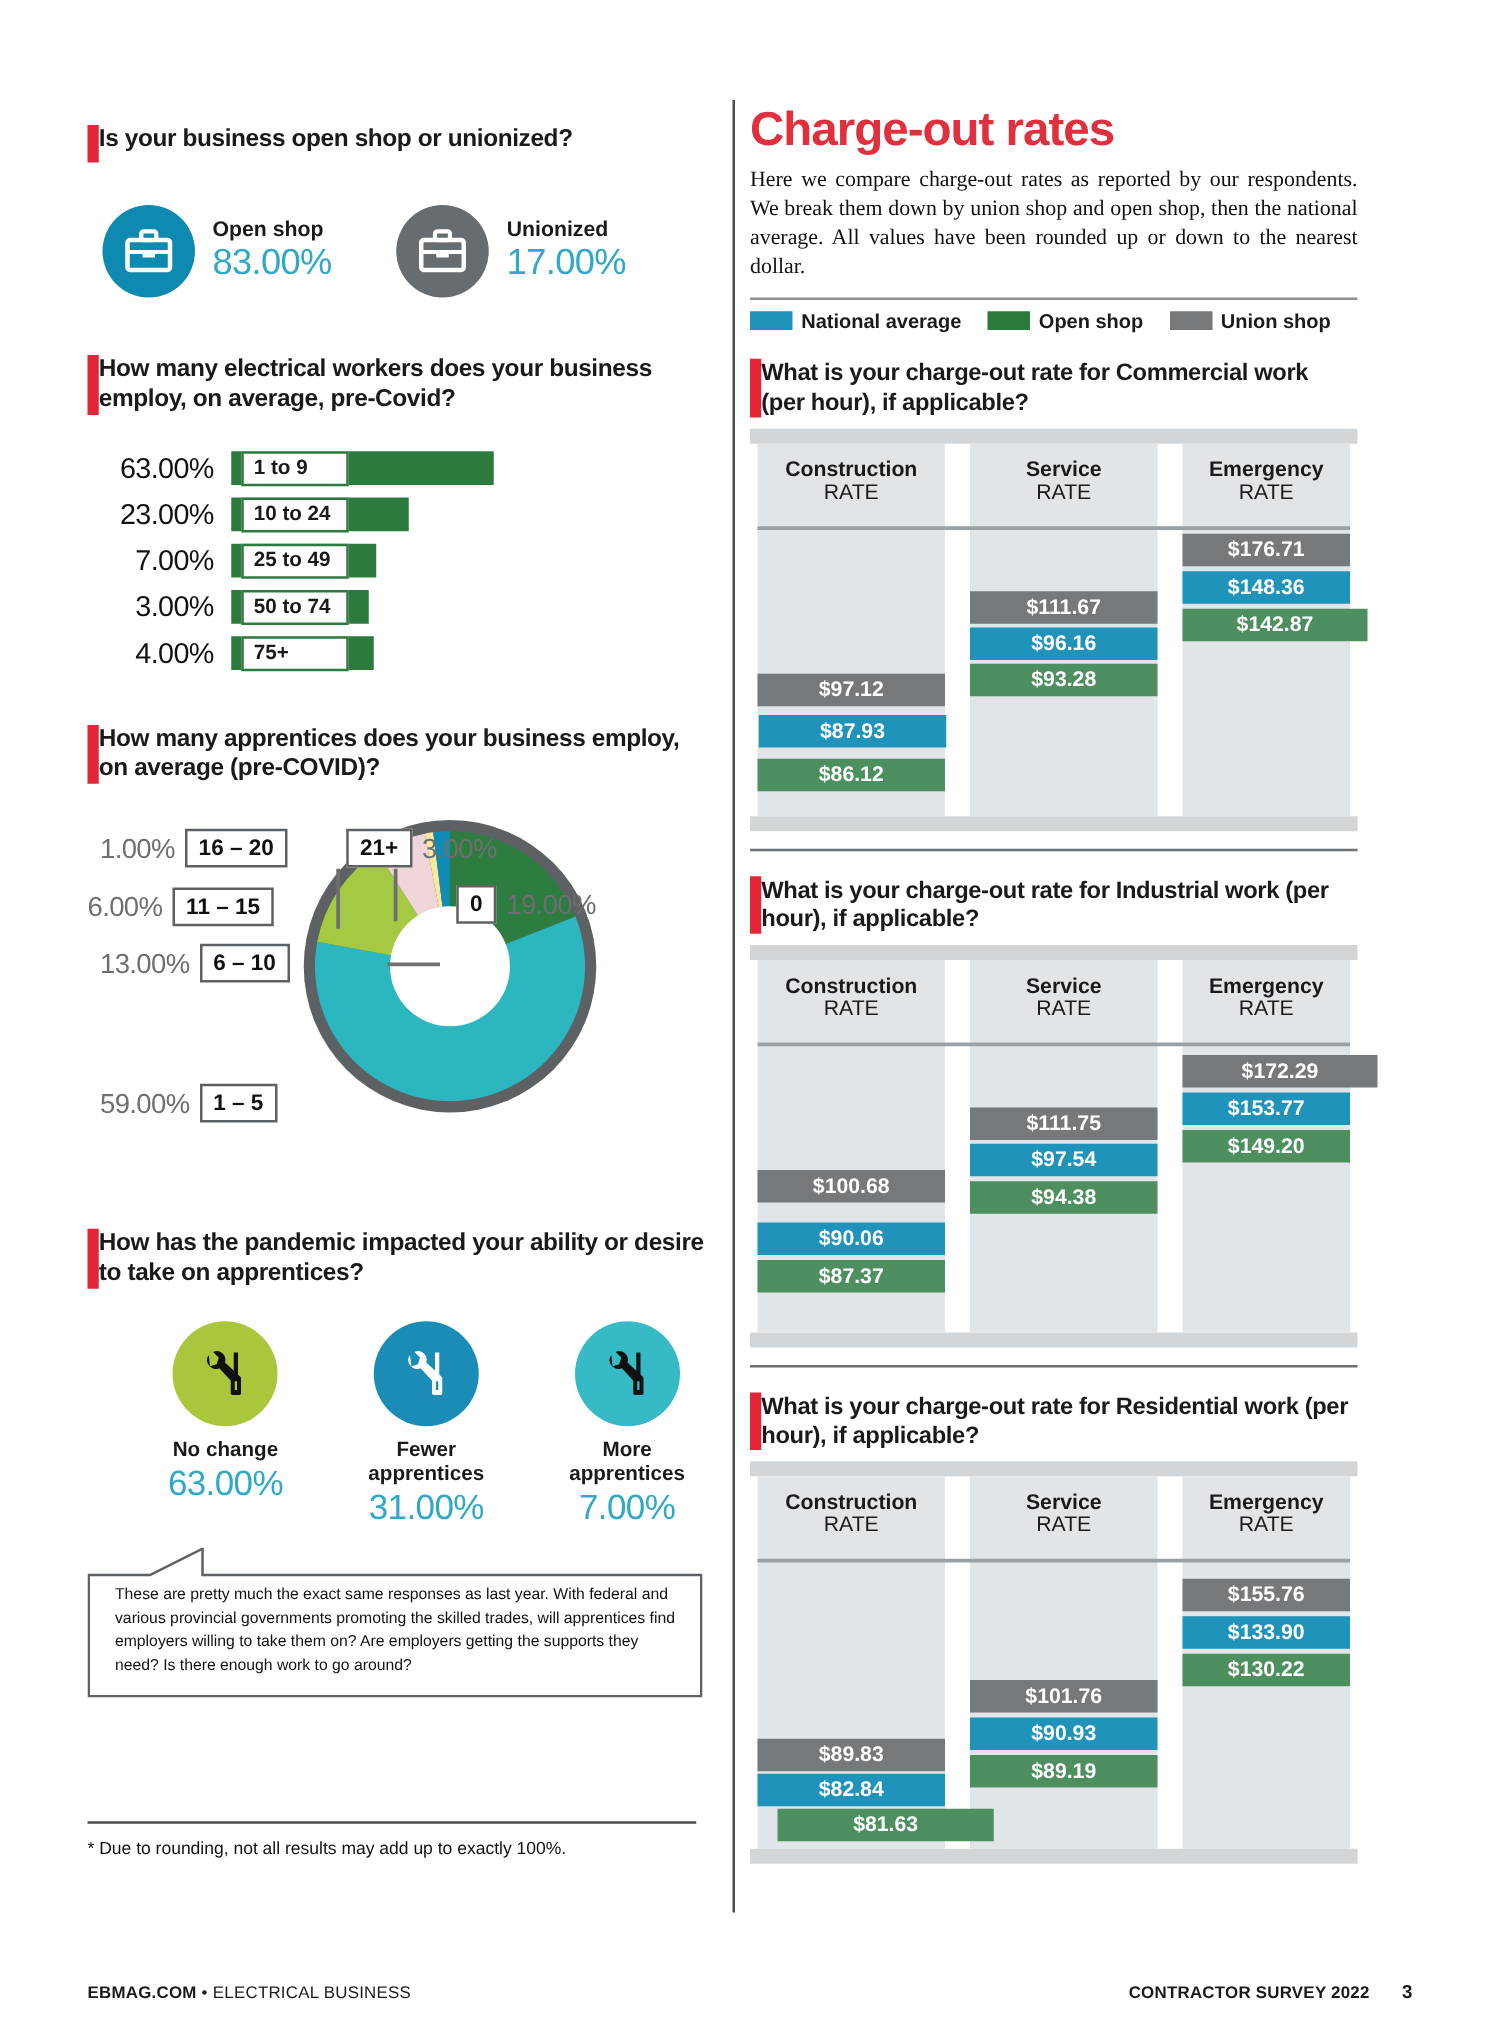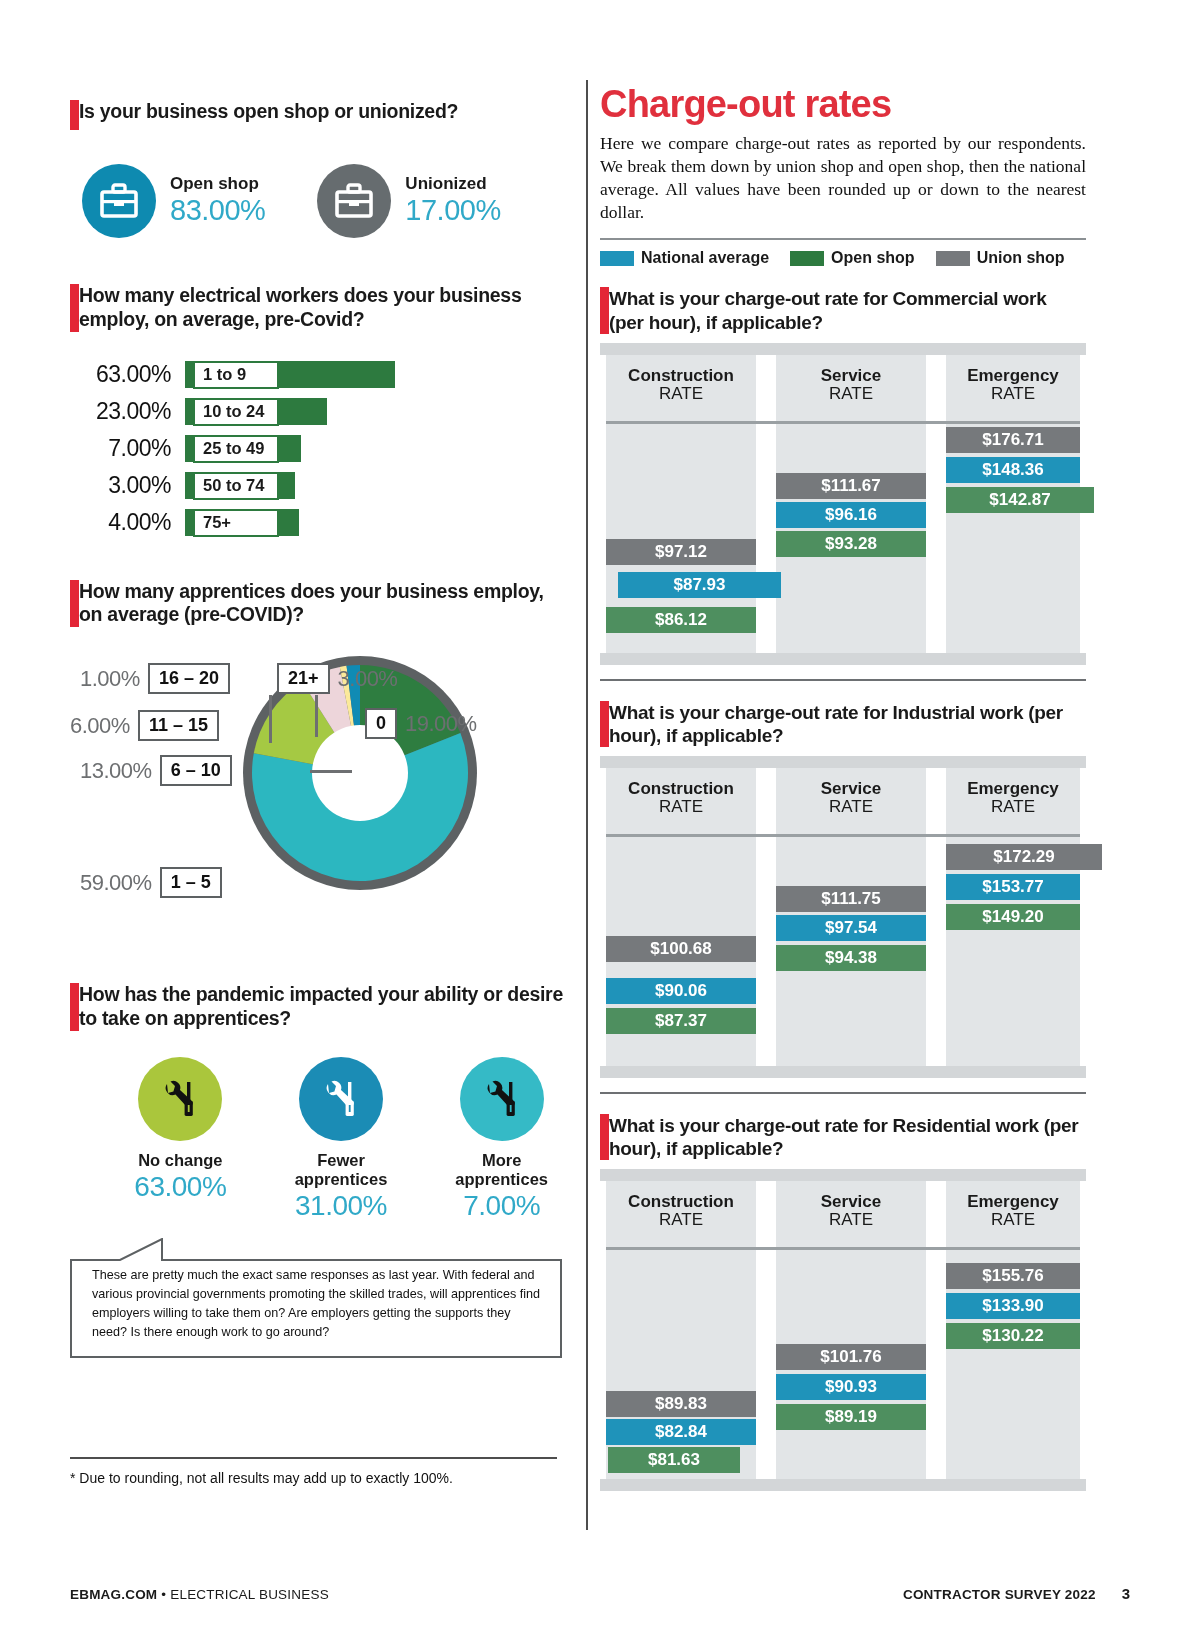--- a/index.html
+++ b/index.html
@@ -86,21 +86,21 @@
   .right-col { position: absolute; left: 600px; top: 85px; width: 486px; }
   .title {
     font-size: 38px; font-weight: bold; color: #e0303d; letter-spacing: -0.8px; line-height: 1;
   }
   .intro {
     font-family: "Liberation Serif", serif; font-size: 17.5px; line-height: 1.32;
     margin-top: 9px; text-align: justify; color: #111;
   }
   .legend-rule { height: 2px; background: #8b9093; margin-top: 14px; }
   .legend { display: flex; align-items: center; gap: 7px; margin-top: 9px; }
-  .legend-item { display: flex; align-items: center; gap: 7px; }
+  .legend-item { display: flex; align-items: flex-start; gap: 7px; }
   .legend-sw { width: 34px; height: 15px; }
   .legend-txt { font-weight: bold; font-size: 16px; }
 
   .chart-block { margin-top: 20px; }
   .chart-head { margin-bottom: 9px; }
   .chart-head .q-text { font-size: 19px; }
   .chart-area { position: relative; width: 486px; height: 322px; background: #ffffff; }
   .top-strip { position: absolute; left: 0; top: 0; width: 486px; height: 12px; background: #d3d6d8; }
   .bot-strip { position: absolute; left: 0; bottom: 0; width: 486px; height: 12px; background: #d3d6d8; }
   .col {
@@ -372,21 +372,21 @@
           <div class="n1">Service</div>
           <div class="n2">RATE</div>
         </div>
         <div class="col-hdr" style="left:346px; top:24px; width:134px">
           <div class="n1">Emergency</div>
           <div class="n2">RATE</div>
         </div>
         <div class="hdr-rule" style="left:6px; top:78px; width:474px"></div>
 
         <div class="bar union" style="left:6px; width:150px; top:196px">$97.12</div>
-        <div class="bar nat" style="left:18px; width:163px; top:229px">$87.93</div>
+        <div class="bar nat" style="left:7px; width:150px; top:229px">$87.93</div>
         <div class="bar open" style="left:6px; width:150px; top:264px">$86.12</div>
 
         <div class="bar union" style="left:176px; width:150px; top:130px">$111.67</div>
         <div class="bar nat" style="left:176px; width:150px; top:159px">$96.16</div>
         <div class="bar open" style="left:176px; width:150px; top:188px">$93.28</div>
 
         <div class="bar union" style="left:346px; width:134px; top:84px">$176.71</div>
         <div class="bar nat" style="left:346px; width:134px; top:114px">$148.36</div>
         <div class="bar open" style="left:346px; width:148px; top:144px">$142.87</div>
       </div>
@@ -457,21 +457,21 @@
           <div class="n2">RATE</div>
         </div>
         <div class="col-hdr" style="left:346px; top:24px; width:134px">
           <div class="n1">Emergency</div>
           <div class="n2">RATE</div>
         </div>
         <div class="hdr-rule" style="left:6px; top:78px; width:474px"></div>
 
         <div class="bar union" style="left:6px; width:150px; top:222px">$89.83</div>
         <div class="bar nat" style="left:6px; width:150px; top:250px">$82.84</div>
-        <div class="bar open" style="left:8px; width:132px; top:278px">$81.63</div>
+        <div class="bar open" style="left:22px; width:173px; top:278px">$81.63</div>
 
         <div class="bar union" style="left:176px; width:150px; top:175px">$101.76</div>
         <div class="bar nat" style="left:176px; width:150px; top:205px">$90.93</div>
         <div class="bar open" style="left:176px; width:150px; top:235px">$89.19</div>
 
         <div class="bar union" style="left:346px; width:134px; top:94px">$155.76</div>
         <div class="bar nat" style="left:346px; width:134px; top:124px">$133.90</div>
         <div class="bar open" style="left:346px; width:134px; top:154px">$130.22</div>
       </div>
     </div>

